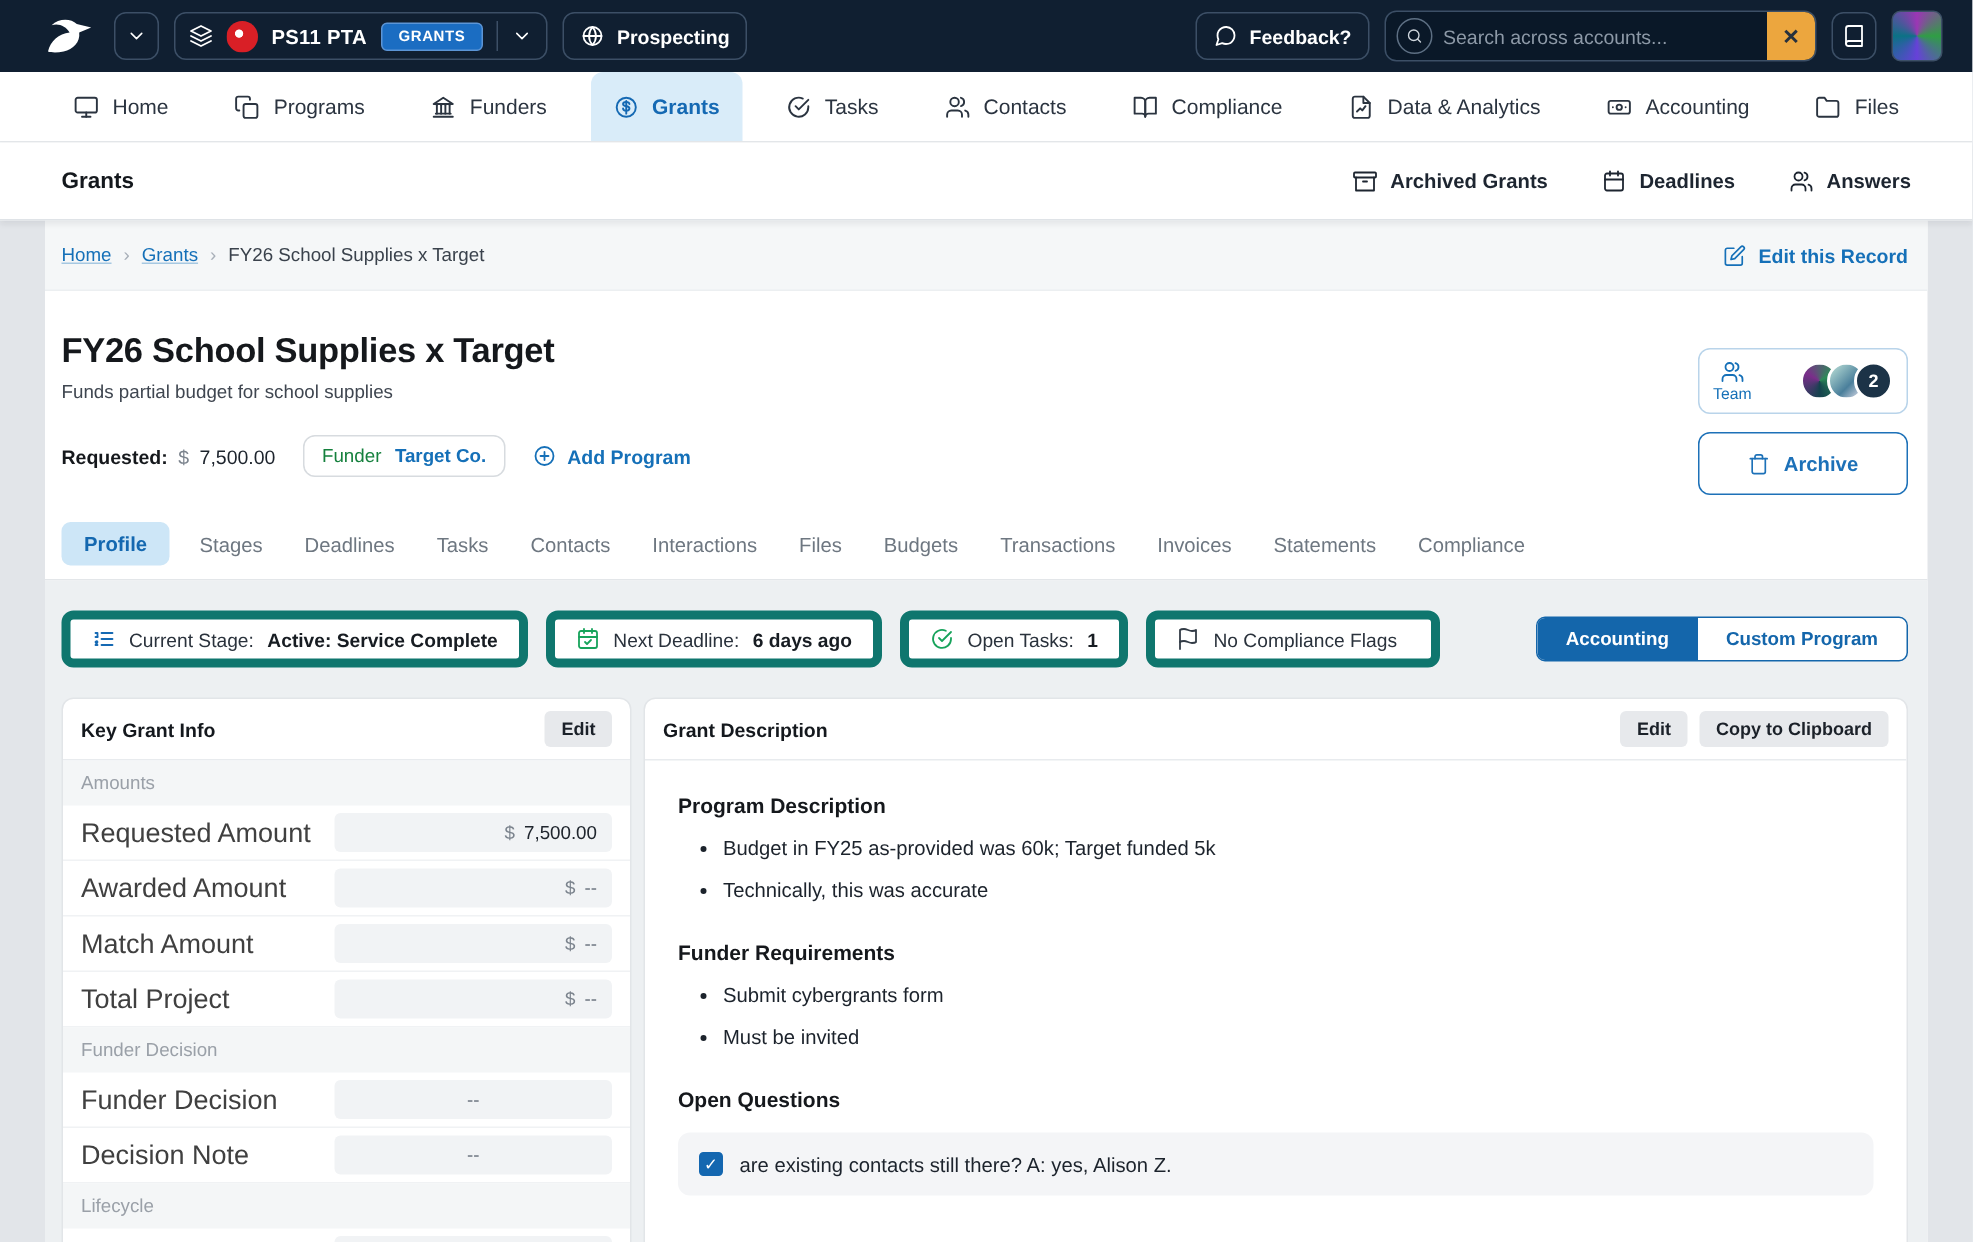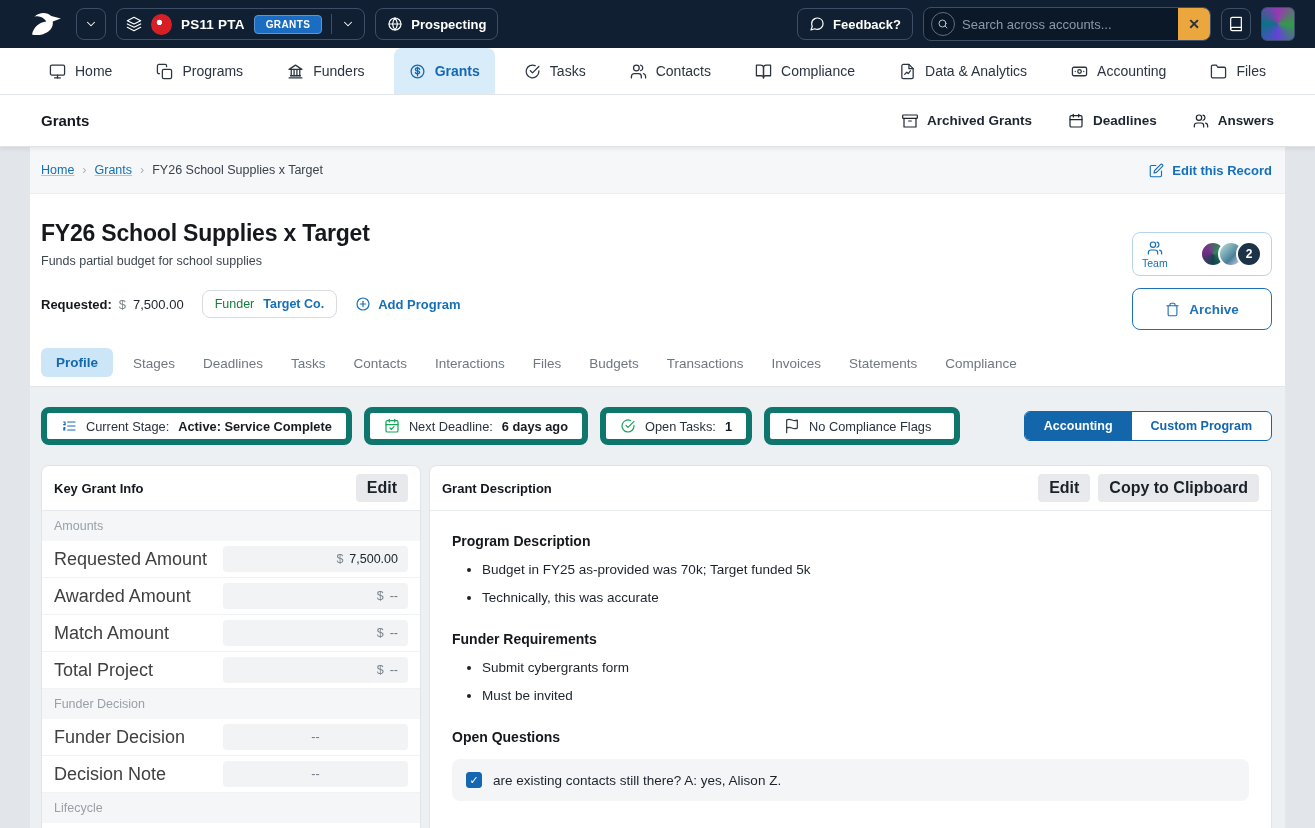--- a/index.html
+++ b/index.html
@@ -88,21 +88,21 @@
   .toggle-opt{display:flex;align-items:center;justify-content:center;padding:0 19px;font-size:12.5px;font-weight:700;color:#1466ab}
   .toggle-opt.active{background:#1466ab;color:#fff}
 
   .cards{display:flex;align-items:stretch;gap:8px;padding:20px 13px 0 11px}
   .card{background:#fff;border:1px solid #e2e5e8;border-radius:8px;overflow:hidden}
   .card-left{width:380px;flex:none}
   .card-right{flex:1;display:flex;flex-direction:column}
   .card-head{display:flex;align-items:center;padding:8px 12px;border-bottom:1px solid #e8ebee;min-height:38px}
   .card-title{font-size:13px;font-weight:700;color:#14181d}
   .head-btns{margin-left:auto;display:flex;gap:8px}
-  .btn-gray{background:#e7e9ec;border-radius:4px;font-size:16px;font-weight:700;color:#1b2129;padding:5px 11px}
+  .btn-gray{background:#e7e9ec;border-radius:4px;font-size:12px;font-weight:700;color:#1b2129;padding:5px 11px}
 
   .kv-band{background:#f4f6f7;color:#9aa0a8;font-size:12.5px;padding:8px 12px}
   .kv-row{display:flex;align-items:center;justify-content:space-between;padding:5px 12px;border-bottom:1px solid #f0f2f4}
   .kv-label{font-size:18px;color:#404040}
   .kv-val{width:185px;background:#f1f3f5;border-radius:4px;padding:6px 10px;font-size:12.5px;color:#20262e;display:flex;justify-content:flex-end;gap:6px}
   .kv-val.center{justify-content:center}
   .kv-val.dim .v{color:#6e7681}
 
   .desc-body{padding:18px 22px 24px;flex:1}
   .desc-h{font-size:14px;font-weight:700;color:#15181c;margin:26px 0 4px}
@@ -544,21 +544,21 @@
         <div class="card-head">
           <span class="card-title">Grant Description</span>
           <div class="head-btns">
             <button class="btn-gray">Edit</button>
             <button class="btn-gray">Copy to Clipboard</button>
           </div>
         </div>
         <div class="desc-body" id="desc-body">
             <div class="desc-h">Program Description</div>
             <ul class="desc-ul">
-              <li>Budget in FY25 as-provided was 70k; Target funded 5k</li>
+              <li>Budget in FY25 as-provided was 60k; Target funded 5k</li>
               <li>Technically, this was accurate</li>
             </ul>
             <div class="desc-h">Funder Requirements</div>
             <ul class="desc-ul">
               <li>Submit cybergrants form</li>
               <li>Must be invited</li>
             </ul>
             <div class="desc-h">Open Questions</div>
             <div class="qrow">
               <span class="checkbox checked">✓</span>

